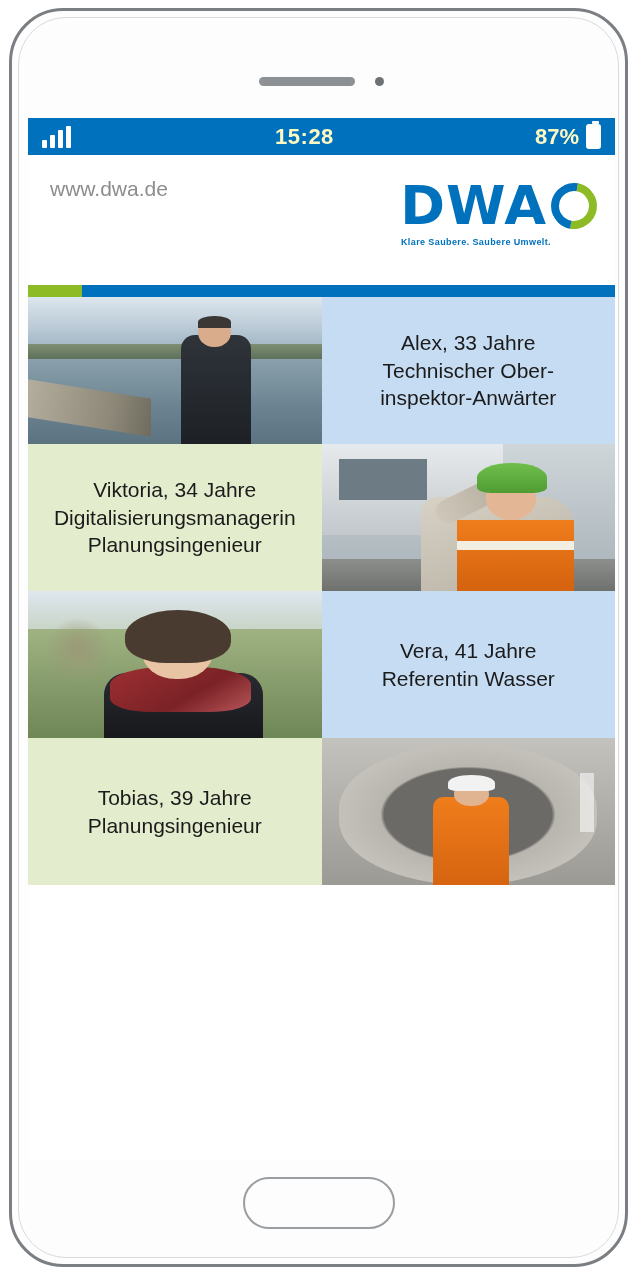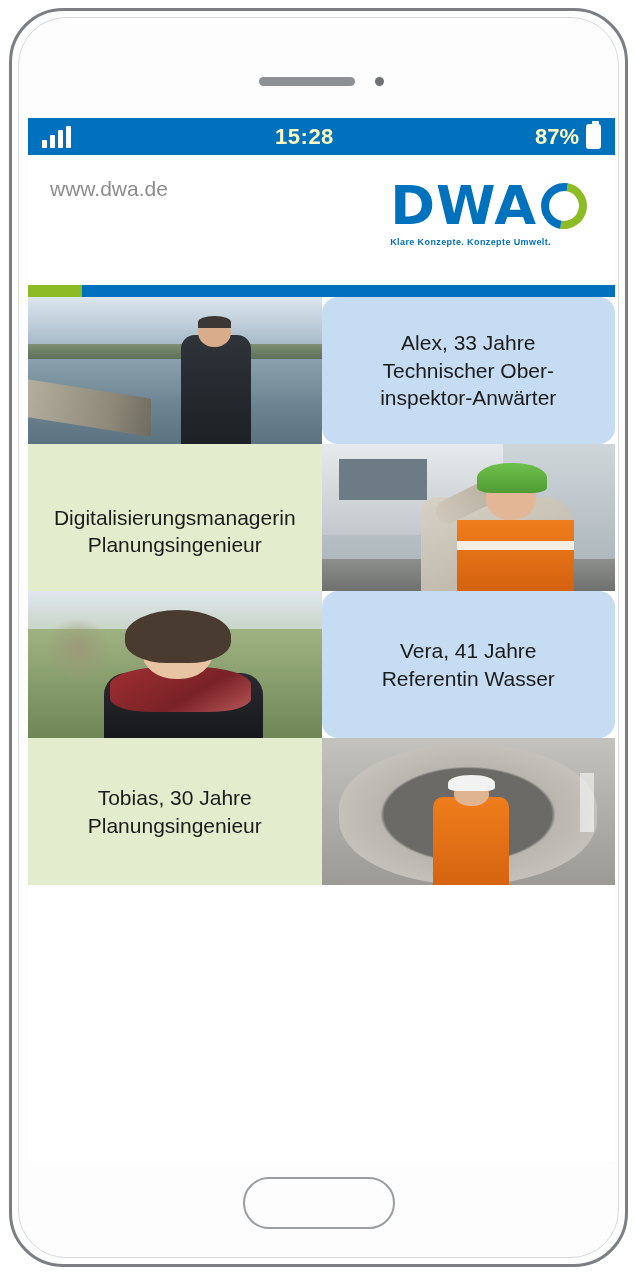--- a/index.html
+++ b/index.html
@@ -224,21 +224,21 @@
     justify-content: center;
     text-align: center;
     padding: 8px 12px;
   }
   .cell-text p {
     margin: 0;
     font-size: 21px;
     line-height: 1.32;
     color: #1b1b1b;
   }
-  .bg-blue { background: #c5dcf2; border-radius: 16px; }
+  .bg-blue { background: #c5dcf2; }
   .bg-green { background: #e3edcd; }
 
   
   .photo { background: #9aa7ad; }
 
   .photo-lake {
     background:
       linear-gradient(180deg, #c9d6df 0%, #b7c8d4 26%, #7d97a6 34%, #6f8a99 100%);
   }
   .lake-sky { position:absolute; left:0; top:0; width:100%; height:36%;
@@ -344,21 +344,21 @@
       </div>
     </div>
 
     <div class="page-header">
       <div class="url-text">www.dwa.de</div>
       <div class="logo">
         <div class="logo-row">
           <span class="logo-dwa">DWA</span>
           <span class="logo-ring"></span>
         </div>
-        <div class="logo-tagline">Klare Konzepte. Konzepte Umwelt.</div>
+        <div class="logo-tagline">Klare Saubere. Saubere Umwelt.</div>
       </div>
     </div>
 
 
     <div class="divider">
       <div class="divider-green"></div>
       <div class="divider-blue"></div>
     </div>
 
     <div class="persons-grid">
@@ -375,21 +375,21 @@
       <div class="cell cell-text bg-blue">
         <p>
           <span>Alex, 33 Jahre</span><br>
           <span>Technischer Ober-</span><br>
           <span>inspektor-Anwärter</span>
         </p>
       </div>
 
       <div class="cell cell-text bg-green">
         <p>
-          <br>
+          <span>Viktoria, 34 Jahre</span><br>
           <span>Digitalisierungsmanagerin</span><br>
           <span>Planungsingenieur</span>
         </p>
       </div>
       <div class="cell photo photo-worker">
         <div class="worker-truck"></div>
           <div class="worker-truck-window"></div>
         <div class="worker-ground"></div>
         <div class="worker-body"></div>
           <div class="worker-vest"></div>
@@ -410,21 +410,21 @@
       </div>
       <div class="cell cell-text bg-blue">
         <p>
           <span>Vera, 41 Jahre</span><br>
           <span>Referentin Wasser</span>
         </p>
       </div>
 
       <div class="cell cell-text bg-green">
         <p>
-          <span>Tobias, 30 Jahre</span><br>
+          <span>Tobias, 39 Jahre</span><br>
           <span>Planungsingenieur</span>
         </p>
       </div>
       <div class="cell photo photo-pipe">
         <div class="pipe-bg"></div>
         <div class="pipe-outer"></div>
         <div class="pipe-label"></div>
         <div class="pipe-person-legs"></div>
         <div class="pipe-person-body"></div>
         <div class="pipe-person-head"></div>

